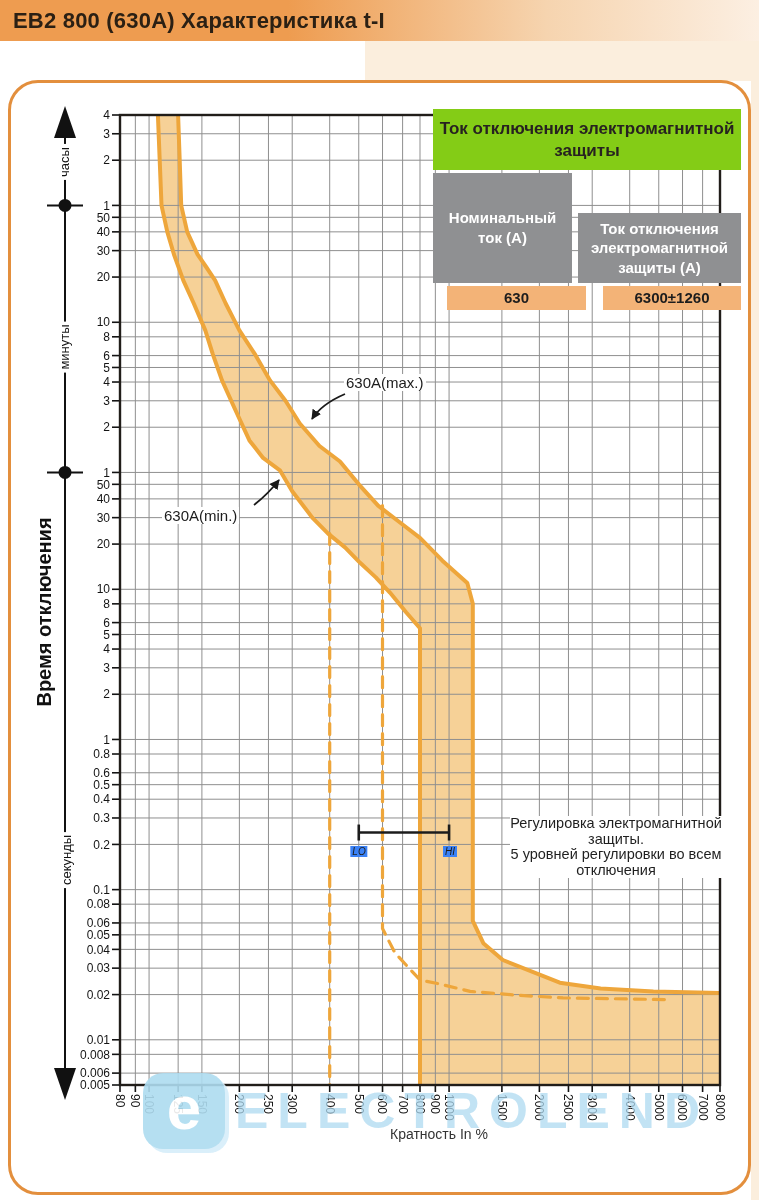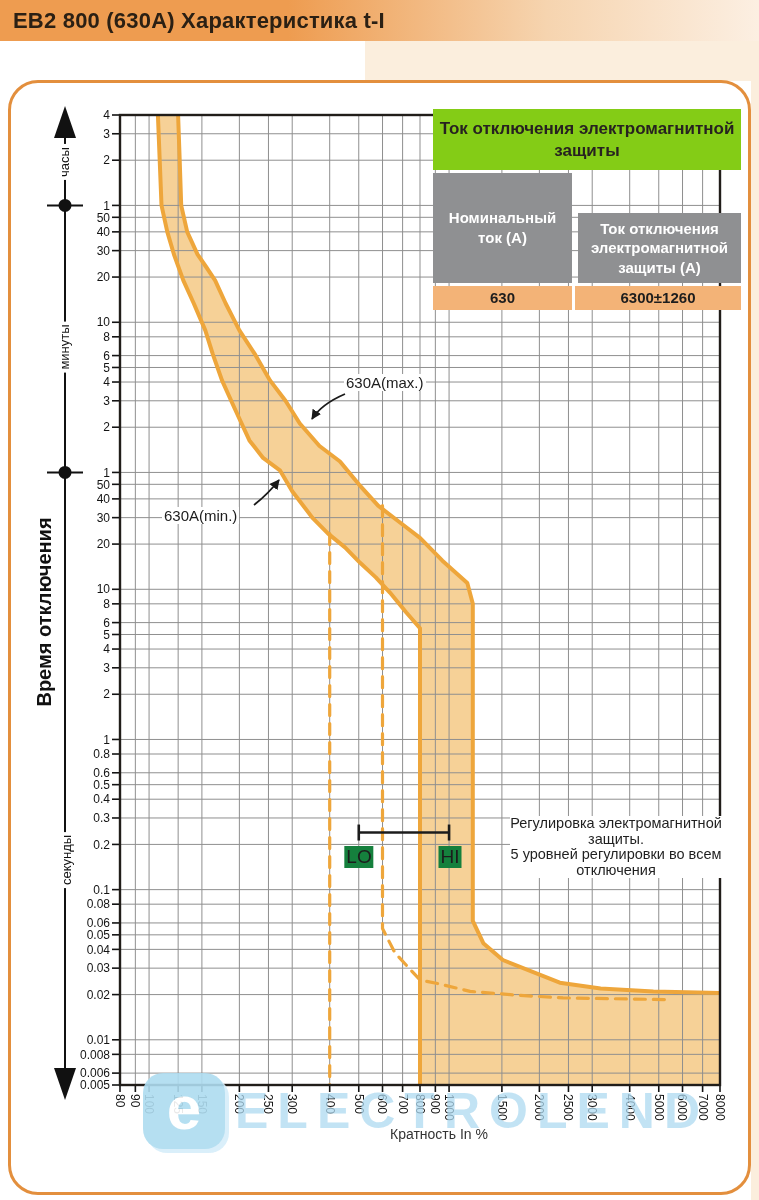--- a/index.html
+++ b/index.html
@@ -27,33 +27,33 @@
   
   .ttable{left:433px;top:109px;width:308px;}
   .t-head{background:#84cc16;color:#272220;font-weight:bold;font-size:17px;line-height:1.28;
     text-align:center;padding:9px 6px 8px 6px;}
   .t-cols{display:flex;gap:6px;margin-top:3px;}
   .t-col-h{background:#8f9092;color:#ffffff;font-weight:bold;font-size:15px;line-height:1.3;
     text-align:center;display:flex;align-items:center;justify-content:center;padding:6px 8px;}
   .t-col-h.c1{width:123px;}
   .t-col-h.c2{flex:1;margin-top:40px;}
   .t-vals{display:flex;gap:3px;margin-top:3px;}
-  .t-val{background:#f3b377;color:#1d1d1d;font-weight:bold;font-size:15px;text-align:center;padding:3px 0 4px 0;}
+  .t-val{background:#f3b377;color:#1d1d1d;font-weight:bold;font-size:15px;text-align:center;padding:3px 0 4px 0;margin-left:14px;}
   .t-val.c1{width:139px;}
   .t-val.c2{flex:1;}
 
   
   .rot{transform:translate(-50%,-50%) rotate(-90deg);white-space:nowrap;background:#fff;}
   .y-title{left:44px;top:612px;font-size:20px;font-weight:bold;color:#111;padding:0 4px;}
   .sec-label{font-size:13px;color:#111;padding:1px 3px;}
   .x-title{left:390px;top:1126px;font-size:14px;color:#333;background:#fff0;}
 
   
   .curve-label{font-size:15px;color:#1c1c1c;background:#fff;padding:0 2px;white-space:nowrap;}
-  .lohi{font-size:19px;color:#1c1c1c;background:#15803d;padding:0 2px;transform:translateX(-50%);}
+  .lohi{font-size:10px;color:#1c1c1c;background:#3b82f6;padding:0 2px;transform:translateX(-50%);font-style:italic;}
 
   
   .note{left:502px;top:816px;width:212px;text-align:center;font-size:14.5px;line-height:15.5px;
     color:#1f1f1f;background:#fff;margin-left:8px;}
 
   
   .watermark{left:143px;top:1068px;height:86px;display:flex;align-items:center;gap:10px;
     z-index:5;pointer-events:none;opacity:.9;}
   .wm-logo{width:82px;height:76px;border-radius:20px;background:#aedcf0;
     display:flex;align-items:center;justify-content:center;box-shadow:4px 4px 0 #d7eefa;}

